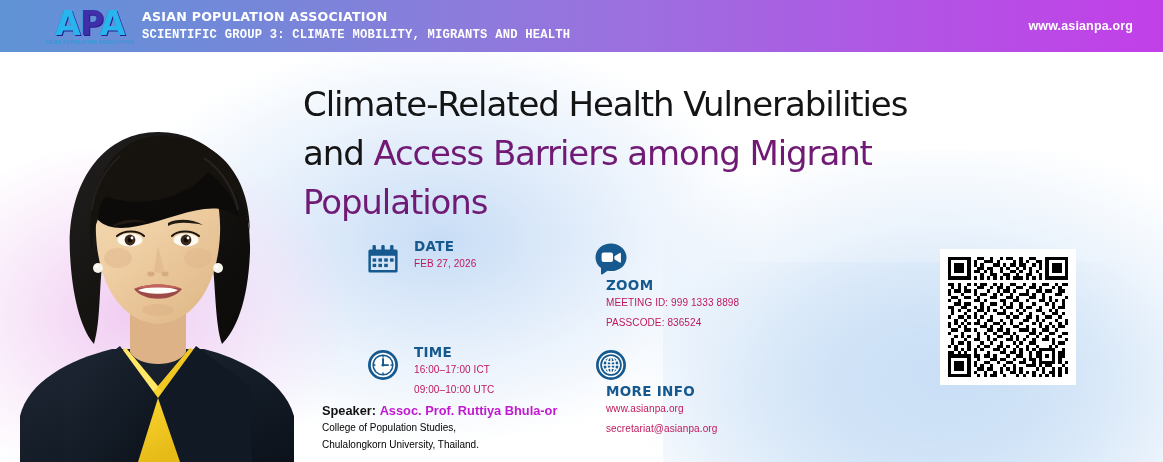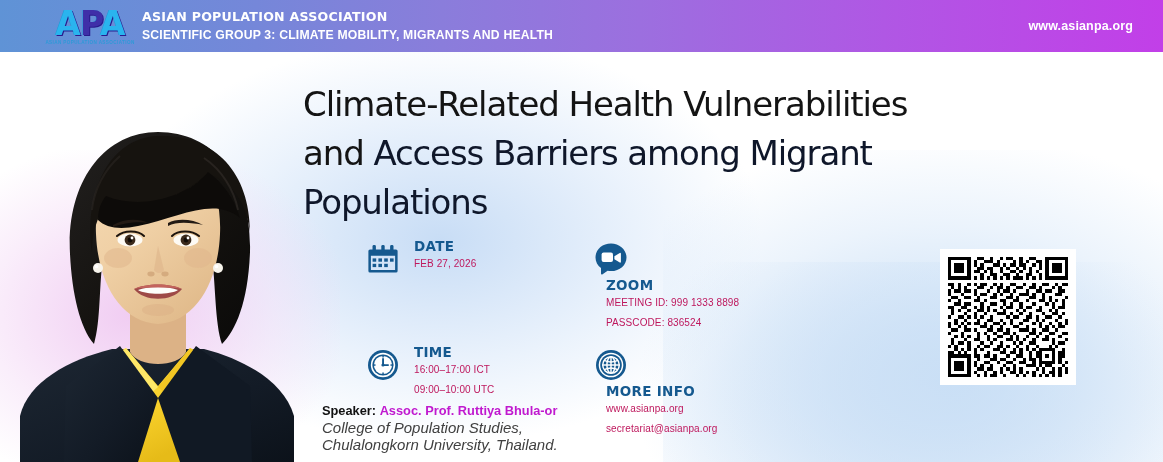--- a/index.html
+++ b/index.html
@@ -63,21 +63,21 @@
     font-size:4.6px; font-weight:700; letter-spacing:.4px;
     color:#2b9ad8; margin-top:1px; white-space:nowrap;
     opacity:.95;
   }
   .header-titles { margin-left:14px; color:#ffffff; }
   .header-line1 {
     font-family:"DejaVu Sans", sans-serif;
     font-weight:700; font-size:12.6px; letter-spacing:.25px; line-height:16px;
   }
   .header-line2 {
-    font-family:Liberation Sans, sans-serif;
+    font-family:Liberation Mono, monospace;
     font-weight:700; font-size:12.2px; letter-spacing:.2px; line-height:16px;
     margin-top:2px;
   }
   .header-url {
     margin-left:auto; margin-right:30px;
     color:#ffffff; font-size:12.5px; font-weight:700; letter-spacing:.15px;
   }
 
   
   .portrait {
@@ -93,21 +93,21 @@
   }
   .title-line {
     font-family:"DejaVu Sans", sans-serif;
     font-weight:400;
     font-size:34px;
     line-height:49px;
     letter-spacing:-1.1px;
     color:#141414;
     white-space:nowrap;
   }
-  .accent { color:#0f172a; }
+  .accent { color:#701a75; }
 
   
   .info-grid {
     position:absolute; left:365px; top:238px; width:560px;
     z-index:5;
   }
   .info-row { display:flex; }
   .info-row + .info-row { margin-top:12px; }
   .info-item { display:flex; align-items:flex-start; }
   .info-item.col-a { width:228px; }
@@ -133,21 +133,21 @@
   .row-time .icon-box { margin-left:0; }
 
   
   .speaker {
     position:absolute; left:322px; top:402px; z-index:6;
   }
   .speaker-line1 { font-size:12.8px; line-height:17px; color:#111111; }
   .speaker-line1 b { font-weight:700; }
   .speaker-name { color:#c019cf; font-weight:700; }
   .speaker-aff {
-    font-size:15px; line-height:17px; color:#404040; font-style:italic;
+    font-size:10px; line-height:17px; color:#000000; 
   }
 
   
   .qr-card {
     position:absolute; left:940px; top:249px;
     width:136px; height:136px;
     background:#ffffff;
     padding:8px;
     z-index:5;
   }

